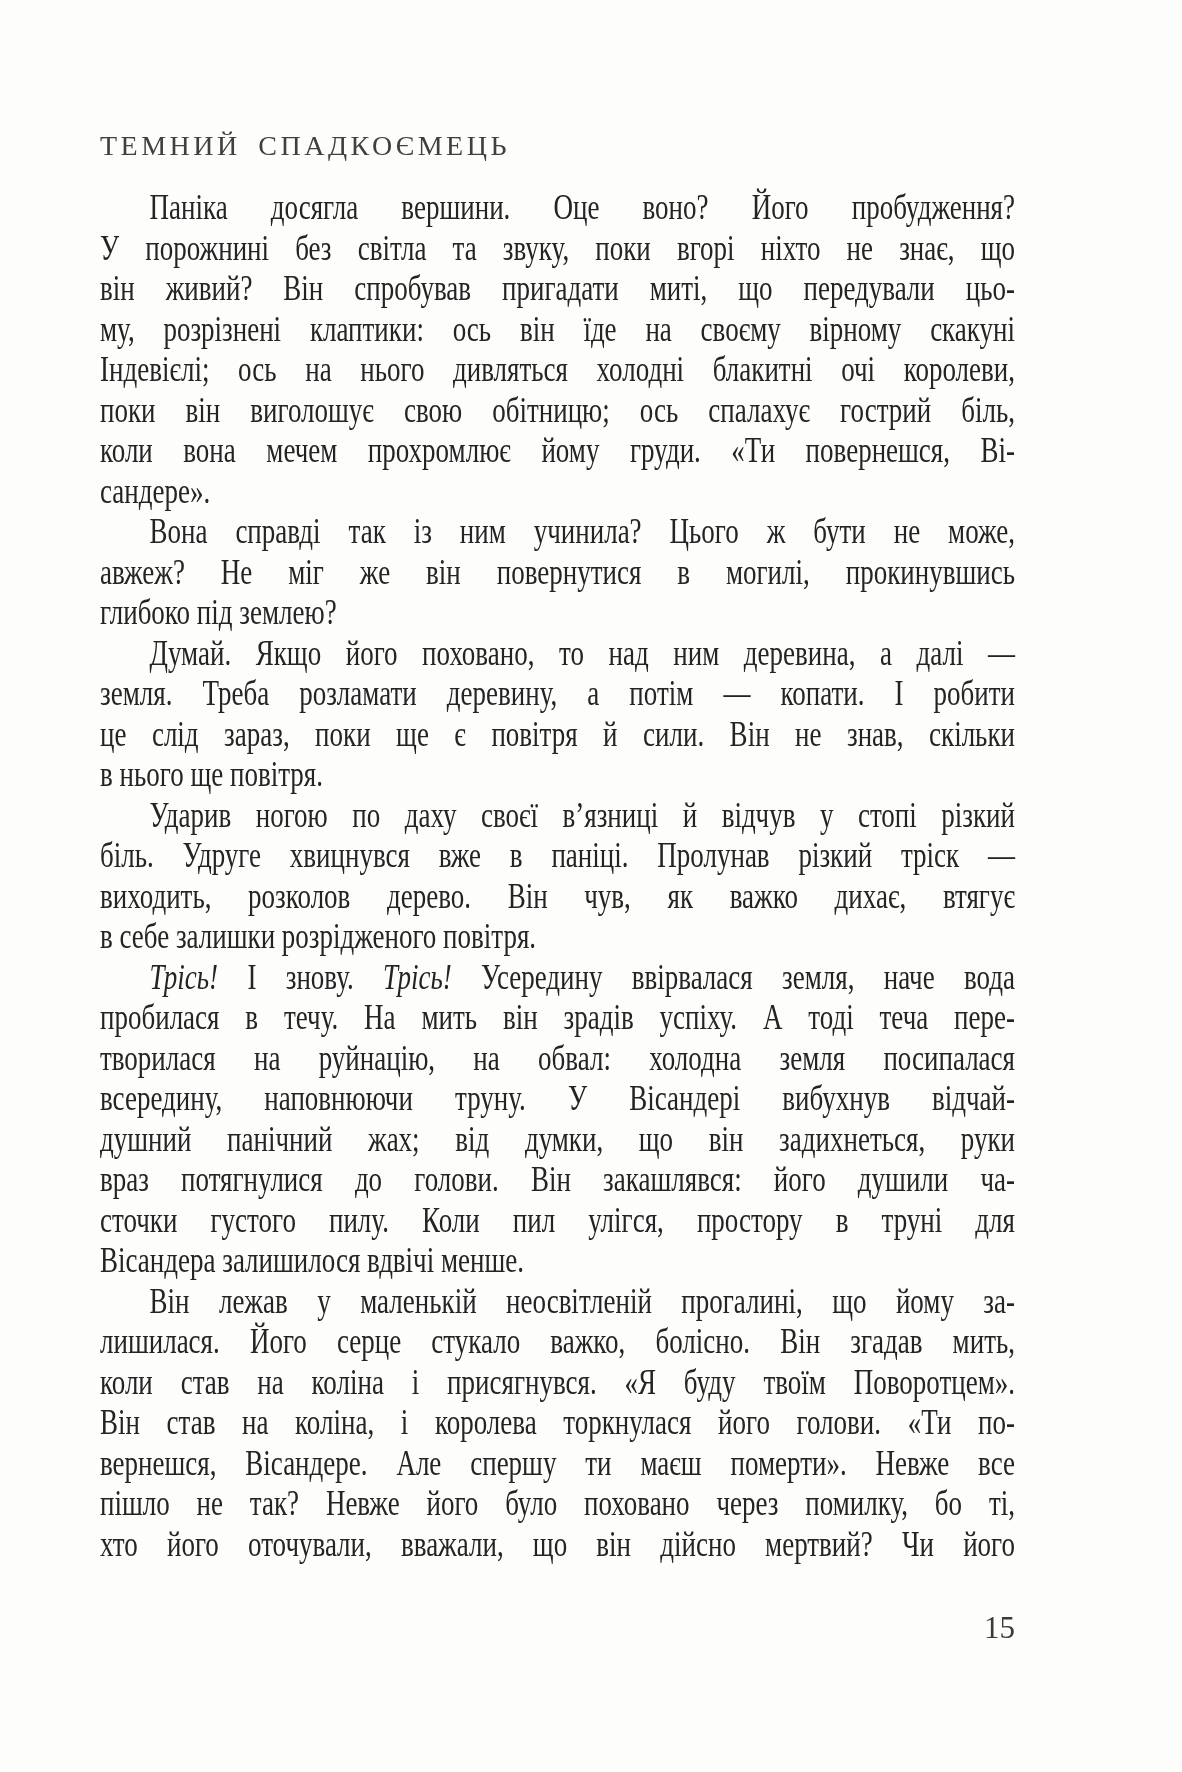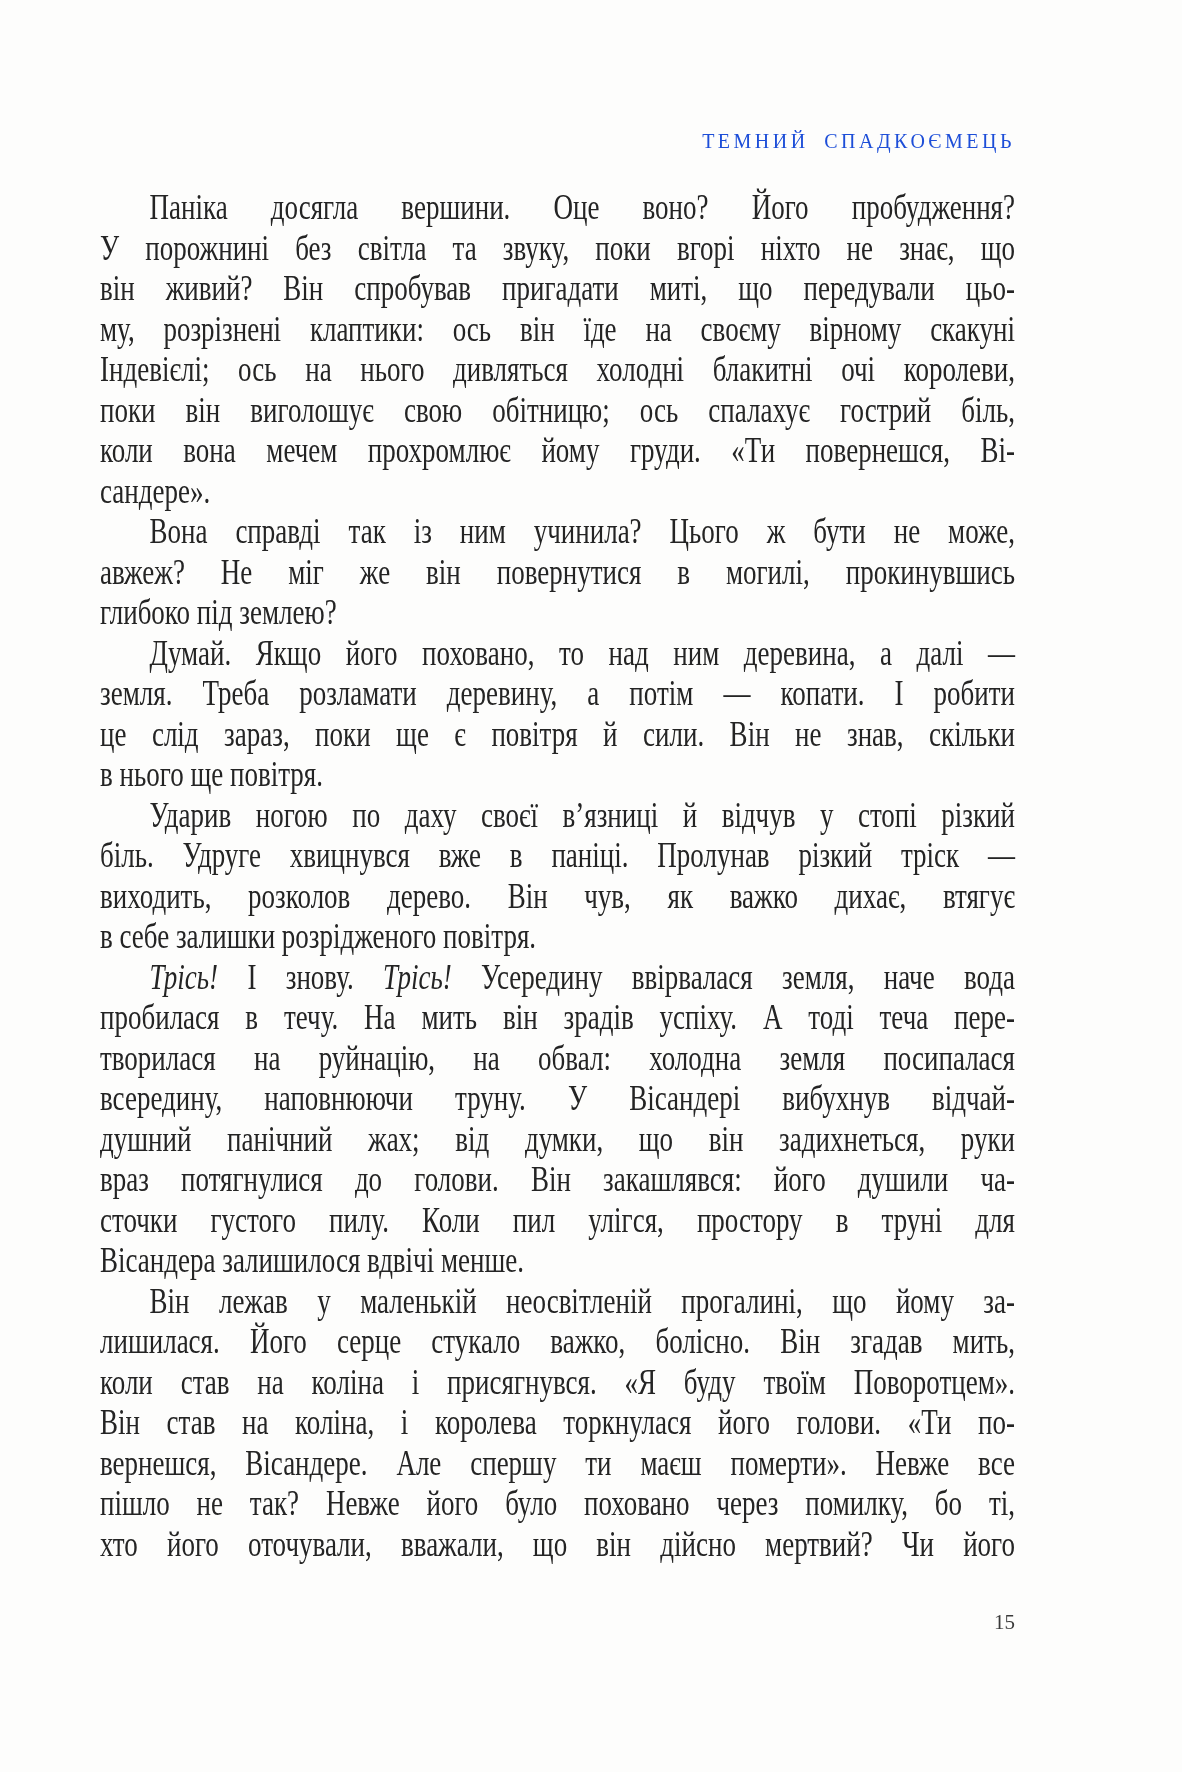--- a/index.html
+++ b/index.html
@@ -6,25 +6,25 @@
   body {
     width: 1182px; height: 1772px;
     background: #fdfdfc;
     position: relative;
     overflow: hidden;
     font-family: "Liberation Serif", serif;
   }
   .running-header {
     position: absolute;
     top: 130px; left: 100px; width: 915px;
-    text-align: right;
-    font-size: 20px;
+    text-align: left;
+    font-size: 28px;
     letter-spacing: 3.5px;
     word-spacing: 7px;
-    color: #1d4ed8;
+    color: #404040;
   }
   
   .text-block {
     position: absolute;
     top: 187px; left: 100px;
     width: 1220px;                 
     transform: scaleX(0.75);
     transform-origin: 0 0;
     color: #242424;
   }
@@ -38,21 +38,21 @@
     white-space: normal;
     color: #242424;
   }
   .line.pfirst { text-indent: 66px; }
   .line.plast { text-align-last: left; }
   .line em { font-style: italic; }
   .page-number {
     position: absolute;
     top: 1610px; left: 100px; width: 915px;
     text-align: right;
-    font-size: 21px;
+    font-size: 31px;
     color: #3a3a3a;
   }
 </style>
 </head>
 <body>
 
 <div class="running-header">ТЕМНИЙ СПАДКОЄМЕЦЬ</div>
 
 <div class="text-block">
     <div class="para">

